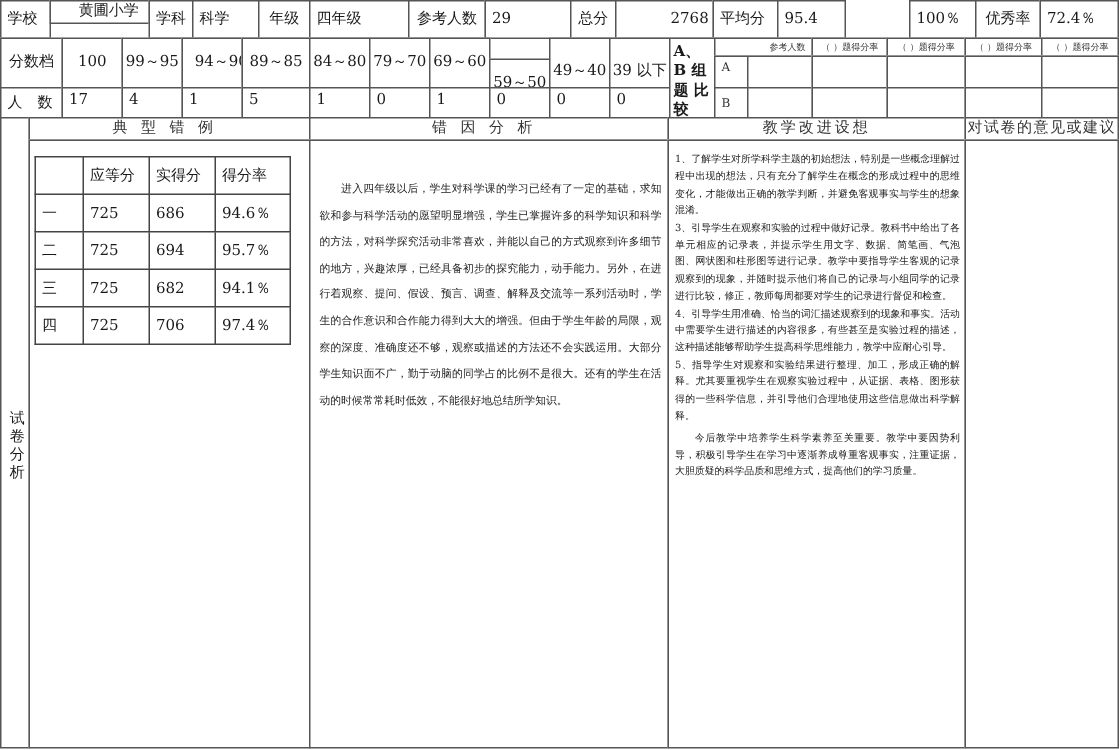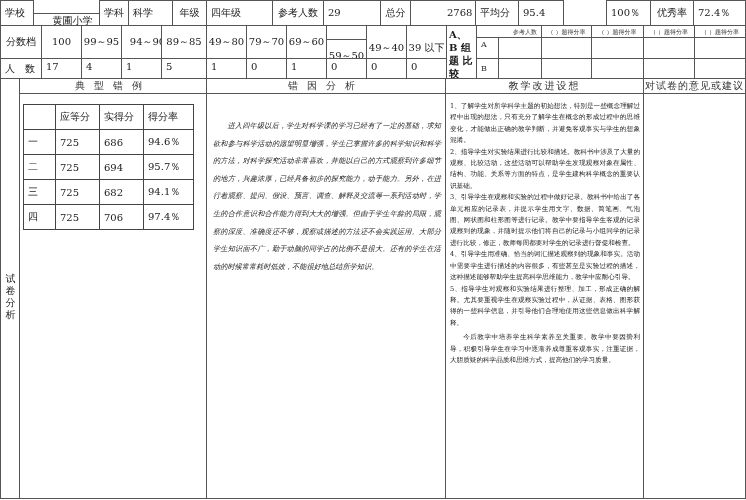--- a/index.html
+++ b/index.html
@@ -23,42 +23,42 @@
   .para2 p { margin: 0; }
   .indent { text-indent: 2em; }
   .inner { position: absolute; left: 23px; top: 104px; border-collapse: collapse; }
   .inner td { border: 1px solid #444; font-size: 10px; height: 25px; padding: 0 0 0 4px;
               box-sizing: border-box; }
 </style>
 </head>
 <body>
 
 <div class="c" style="left:0;top:0;width:34px;height:26px;">学校</div>
-<div class="c ctr" style="left:33px;top:13px;width:67px;height:16px;padding-left:12px;">黄圃小学</div>
+<div class="c ctr" style="left:33px;top:0;width:67px;height:16px;padding-left:12px;">黄圃小学</div>
 <div class="c" style="left:99px;top:0;width:30px;height:26px;">学科</div>
 <div class="c" style="left:128px;top:0;width:45px;height:26px;">科学</div>
 <div class="c ctr" style="left:172px;top:0;width:35px;height:26px;">年级</div>
 <div class="c" style="left:206px;top:0;width:67px;height:26px;">四年级</div>
 <div class="c ctr" style="left:272px;top:0;width:52px;height:26px;">参考人数</div>
 <div class="c" style="left:323px;top:0;width:58px;height:26px;">29</div>
 <div class="c ctr" style="left:380px;top:0;width:31px;height:26px;">总分</div>
 <div class="c" style="left:410px;top:0;width:66px;height:26px;padding-left:36px;">2768</div>
 <div class="c" style="left:475px;top:0;width:44px;height:26px;">平均分</div>
 <div class="c" style="left:518px;top:0;width:46px;height:26px;">95.4</div>
 <div class="c ctr" style="left:563px;top:16px;width:44px;height:26px;margin-top:20px;">及格率</div>
 <div class="c" style="left:606px;top:0;width:45px;height:26px;">100％</div>
 <div class="c ctr" style="left:650px;top:0;width:44px;height:26px;">优秀率</div>
 <div class="c" style="left:693px;top:0;width:53px;height:26px;">72.4％</div>
 
 <div class="c ctr" style="left:0;top:25px;width:42px;height:34px;">分数档</div>
 <div class="c ctr" style="left:41px;top:25px;width:41px;height:34px;">100</div>
 <div class="c ctr" style="left:81px;top:25px;width:41px;height:34px;">99～95</div>
 <div class="c ctr" style="left:121px;top:25px;width:41px;height:34px;padding-left:12px;">94～90</div>
 <div class="c ctr" style="left:161px;top:25px;width:46px;height:34px;">89～85</div>
-<div class="c ctr" style="left:206px;top:25px;width:41px;height:34px;">49～80</div>
+<div class="c ctr" style="left:206px;top:25px;width:41px;height:34px;">84～80</div>
 <div class="c ctr" style="left:246px;top:25px;width:41px;height:34px;">79～70</div>
 <div class="c ctr" style="left:286px;top:25px;width:41px;height:34px;">69～60</div>
 <div class="c ctr" style="left:326px;top:25px;width:41px;height:34px;margin-top:14px;">59～50</div>
 <div class="c ctr" style="left:366px;top:25px;width:41px;height:46px;">49～40</div>
 <div class="c ctr" style="left:406px;top:25px;width:41px;height:46px;">39 以下</div>
 
 <div class="c" style="left:0;top:58px;width:42px;height:21px;padding-left:4px;">人　数</div>
 <div class="c top" style="left:41px;top:58px;width:41px;height:21px;">17</div>
 <div class="c top" style="left:81px;top:58px;width:41px;height:21px;">4</div>
 <div class="c top" style="left:121px;top:58px;width:41px;height:21px;">1</div>
@@ -131,22 +131,21 @@
   </tr>
   <tr>
     <td>四</td>
     <td>725</td>
     <td>706</td>
     <td>97.4％</td>
   </tr>
 </tbody>
   </table>
 
-<div class="para indent" style="left:213px;top:117px;width:228px;font-style:italic;">进入四年级以后，学生对科学课的学习已经有了一定的基础，求知欲和参与科学活动的愿望明显增强，学生已掌握许多的科学知识和科学的方法，对科学探究活动非常喜欢，并能以自己的方式观察到许多细节的地方，兴趣浓厚，已经具备初步的探究能力，动手能力。另外，在进行着观察、提问、假设、预言、调查、解释及交流等一系列活动时，学生的合作意识和合作能力得到大大的增强。但由于学生年龄的局限，观察的深度、准确度还不够，观察或描述的方法还不会实践运用。大部分学生知识面不广，勤于动脑的同学占的比例不是很大。还有的学生在活动的时候常常耗时低效，不能很好地总结所学知识。</div>
+<div class="para indent" style="left:213px;top:117px;width:228px;">进入四年级以后，学生对科学课的学习已经有了一定的基础，求知欲和参与科学活动的愿望明显增强，学生已掌握许多的科学知识和科学的方法，对科学探究活动非常喜欢，并能以自己的方式观察到许多细节的地方，兴趣浓厚，已经具备初步的探究能力，动手能力。另外，在进行着观察、提问、假设、预言、调查、解释及交流等一系列活动时，学生的合作意识和合作能力得到大大的增强。但由于学生年龄的局限，观察的深度、准确度还不够，观察或描述的方法还不会实践运用。大部分学生知识面不广，勤于动脑的同学占的比例不是很大。还有的学生在活动的时候常常耗时低效，不能很好地总结所学知识。</div>
 
 <div class="para2" style="left:450px;top:101px;width:190px;">
   <p>1、了解学生对所学科学主题的初始想法，特别是一些概念理解过程中出现的想法，只有充分了解学生在概念的形成过程中的思维变化，才能做出正确的教学判断，并避免客观事实与学生的想象混淆。</p>
-  <p>2、指导学生对实验结果进行比较和描述。教科书中涉及了大量的观察、比较活动，这些活动可以帮助学生发现观察对象在属性、结构、功能、关系等方面的特点，是学生建构科学概念的重要认识基础。</p>
   <p>3、引导学生在观察和实验的过程中做好记录。教科书中给出了各单元相应的记录表，并提示学生用文字、数据、简笔画、气泡图、网状图和柱形图等进行记录。教学中要指导学生客观的记录观察到的现象，并随时提示他们将自己的记录与小组同学的记录进行比较，修正，教师每周都要对学生的记录进行督促和检查。</p>
   <p>4、引导学生用准确、恰当的词汇描述观察到的现象和事实。活动中需要学生进行描述的内容很多，有些甚至是实验过程的描述，这种描述能够帮助学生提高科学思维能力，教学中应耐心引导。</p>
   <p>5、指导学生对观察和实验结果进行整理、加工，形成正确的解释。尤其要重视学生在观察实验过程中，从证据、表格、图形获得的一些科学信息，并引导他们合理地使用这些信息做出科学解释。</p>
   <p class="indent" style="margin-top:3px;">今后教学中培养学生科学素养至关重要。教学中要因势利导，积极引导学生在学习中逐渐养成尊重客观事实，注重证据，大胆质疑的科学品质和思维方式，提高他们的学习质量。</p>
 </div>
 
 </body></html>

